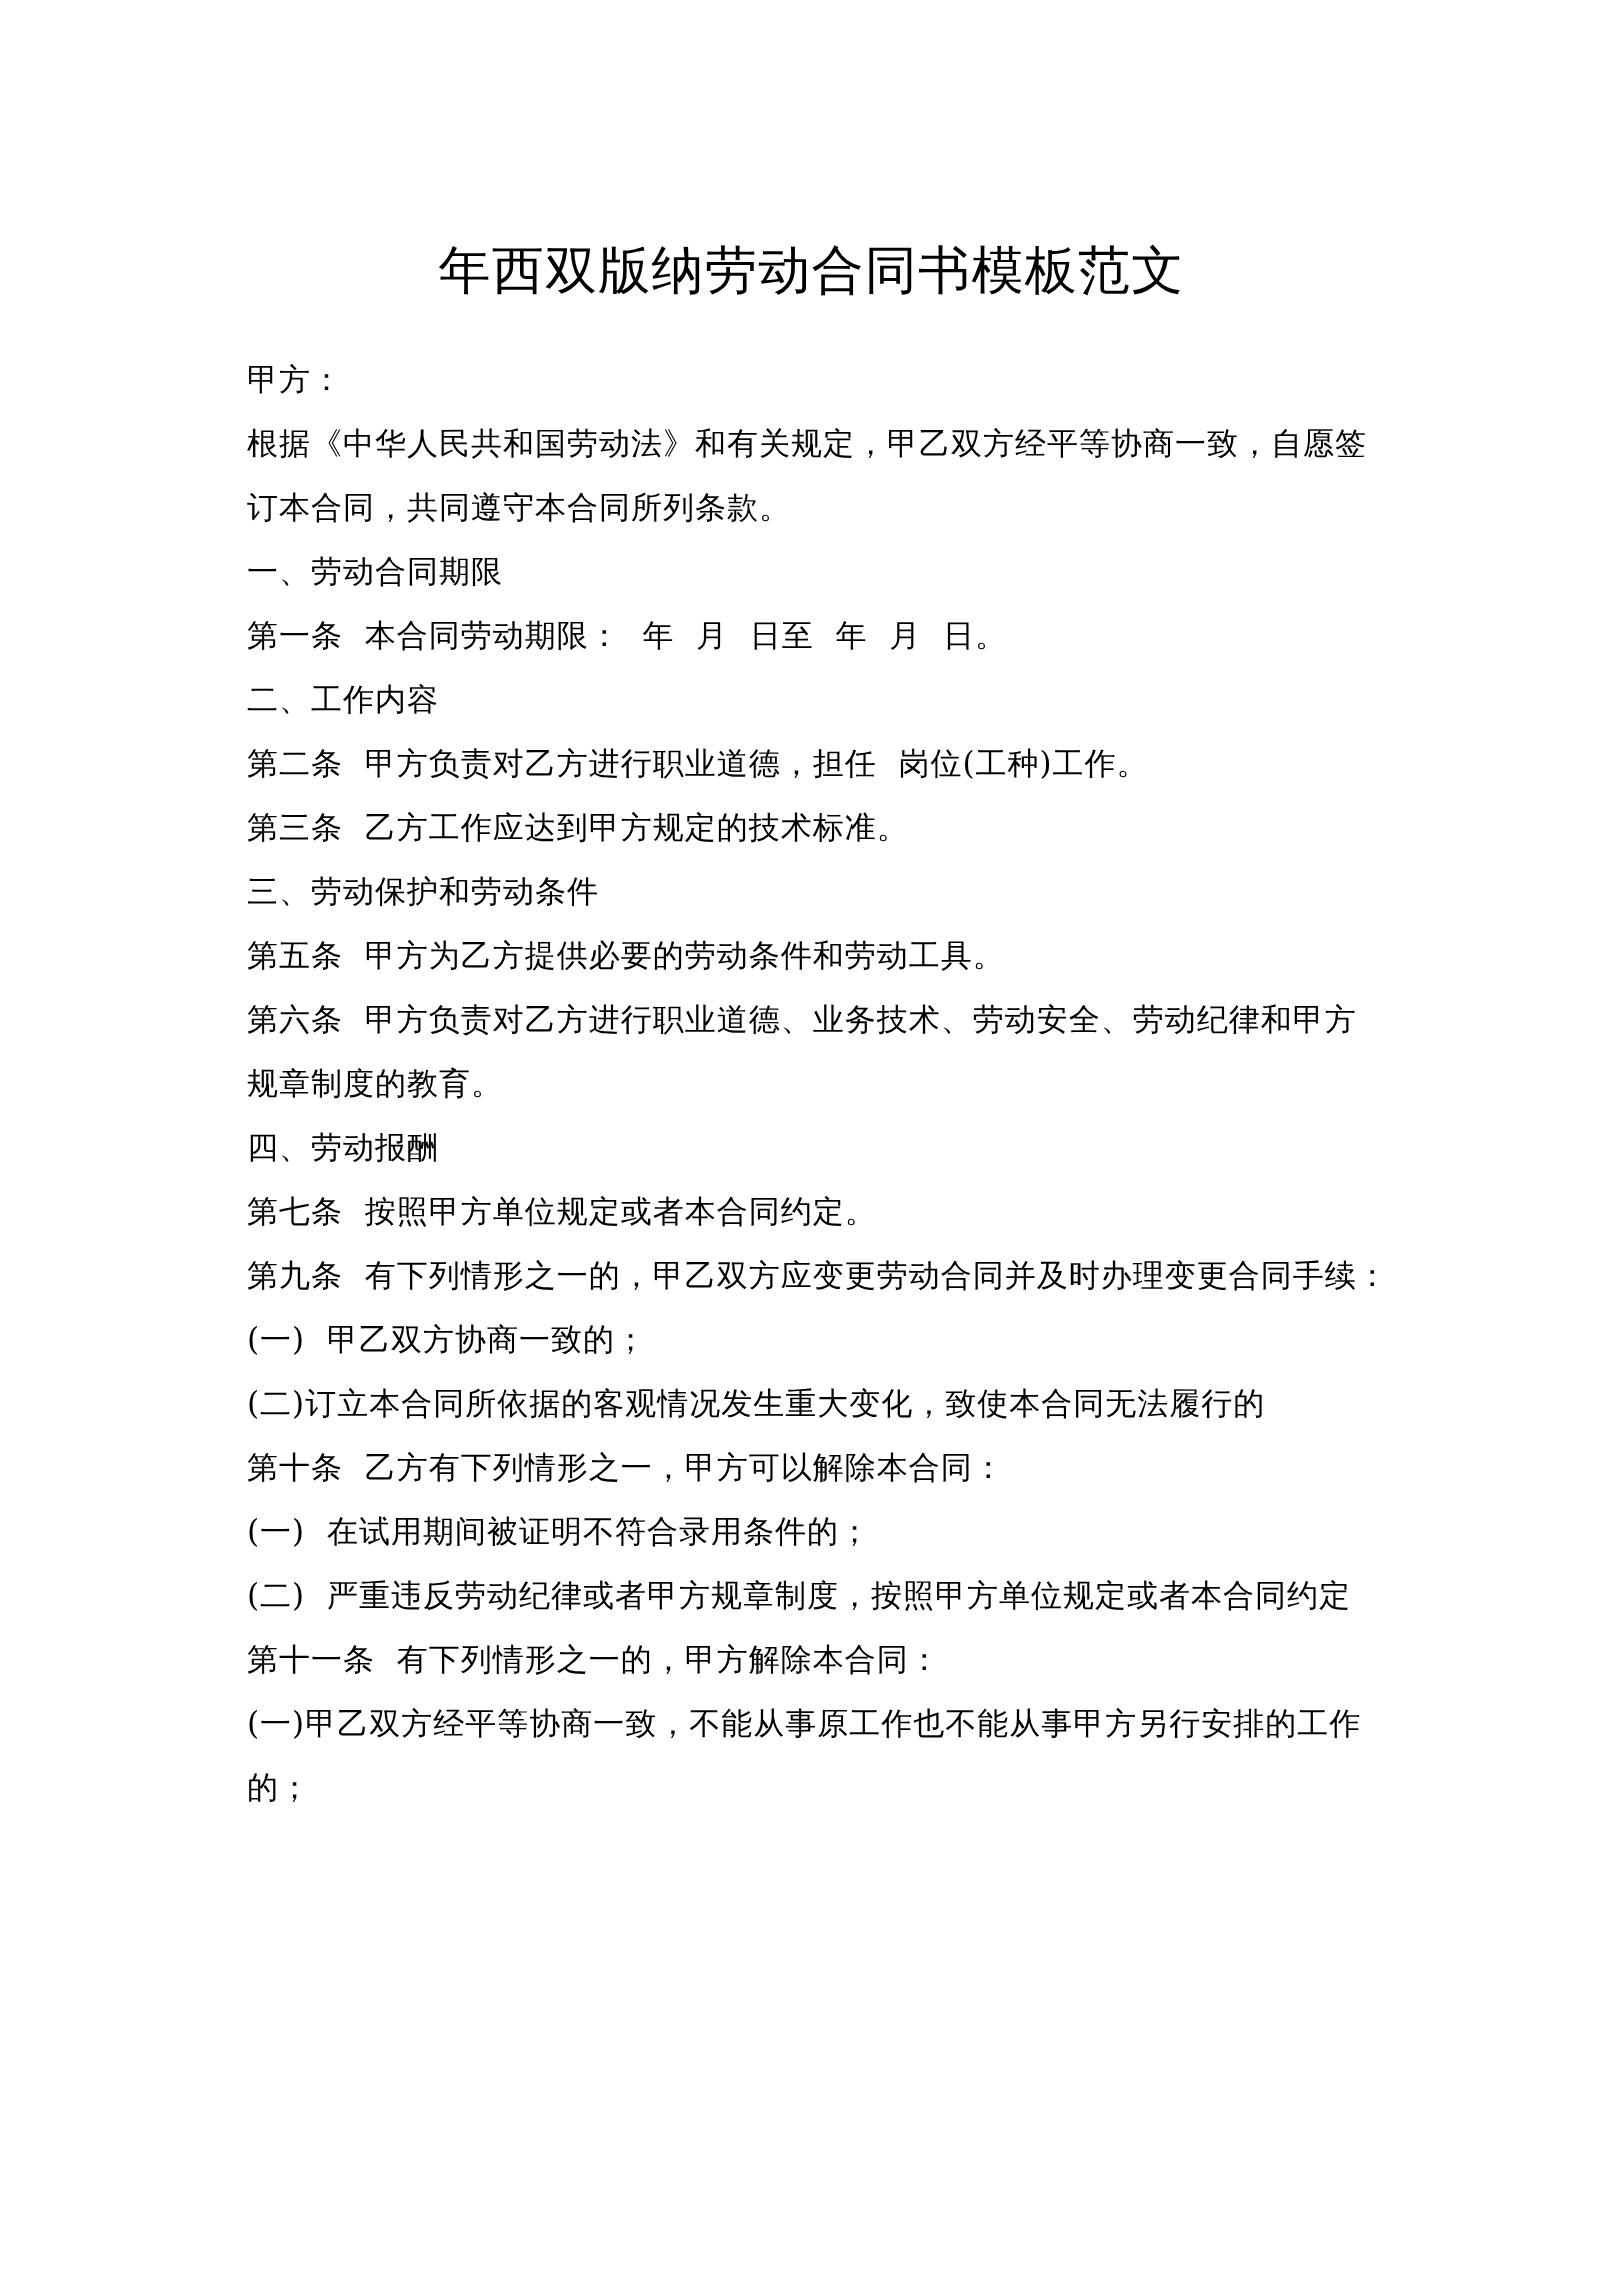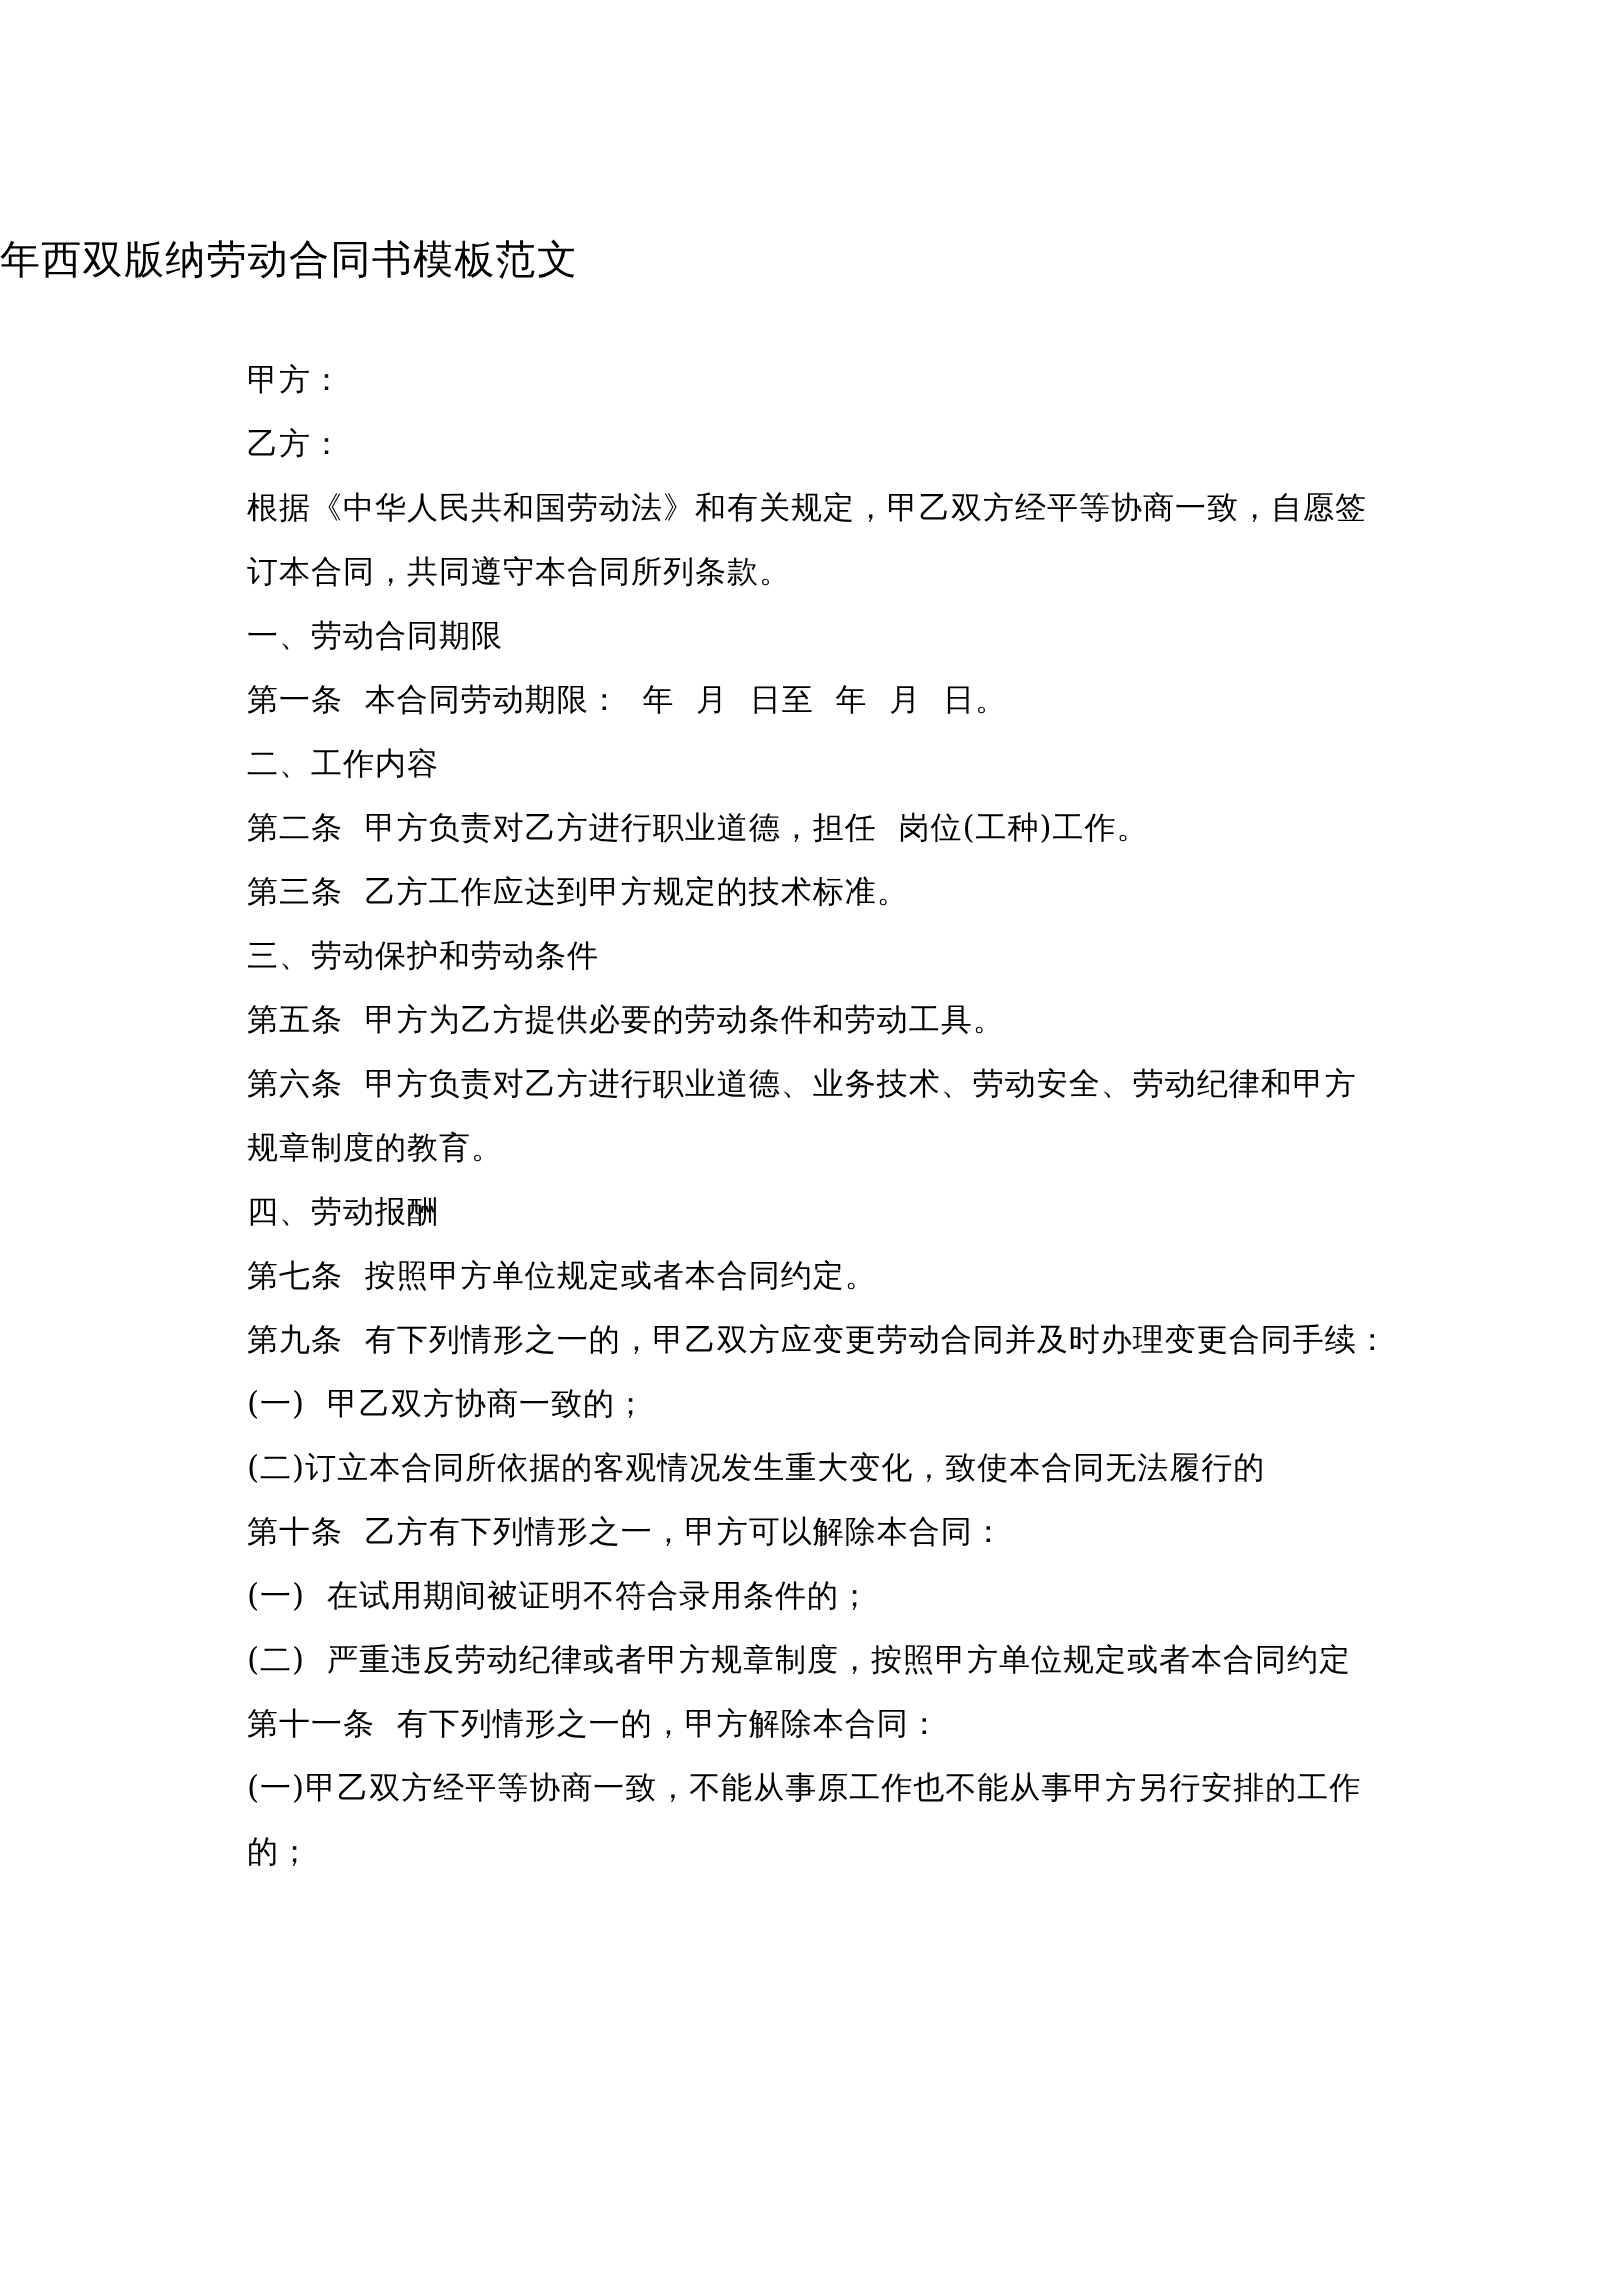--- a/index.html
+++ b/index.html
@@ -21,24 +21,25 @@
       top: 0;
       width: 1623px;
       height: 2295px;
       background: #ffffff;
     }
     .title {
       position: absolute;
       left: 0;
       top: 196px;
       width: 1623px;
-      font-size: 40px;
+      text-align: center;
+      font-size: 52px;
       line-height: 79px;
       letter-spacing: 1.3px;
-      font-family: Liberation Mono, monospace;
+      font-family: Liberation Serif, serif;
       font-weight: normal;
     }
     .body {
       position: absolute;
       left: 247px;
       top: 347px;
       width: 1135px;
     }
     .line {
       font-size: 31px;
@@ -49,21 +50,20 @@
     }
   </style>
 </head>
 <body>
 
 <div class="page">
   <h1 class="title">年西双版纳劳动合同书模板范文</h1>
 
   <div class="body">
     <div class="line">甲方：</div>
-    <div class="line">乙方：</div>
     <div class="line">根据《中华人民共和国劳动法》和有关规定，甲乙双方经平等协商一致，自愿签</div>
     <div class="line">订本合同，共同遵守本合同所列条款。</div>
     <div class="line">一、劳动合同期限</div>
     <div class="line">第一条  本合同劳动期限：  年  月  日至  年  月  日。</div>
     <div class="line">二、工作内容</div>
     <div class="line">第二条  甲方负责对乙方进行职业道德，担任  岗位(工种)工作。</div>
     <div class="line">第三条  乙方工作应达到甲方规定的技术标准。</div>
     <div class="line">三、劳动保护和劳动条件</div>
     <div class="line">第五条  甲方为乙方提供必要的劳动条件和劳动工具。</div>
     <div class="line">第六条  甲方负责对乙方进行职业道德、业务技术、劳动安全、劳动纪律和甲方</div>

